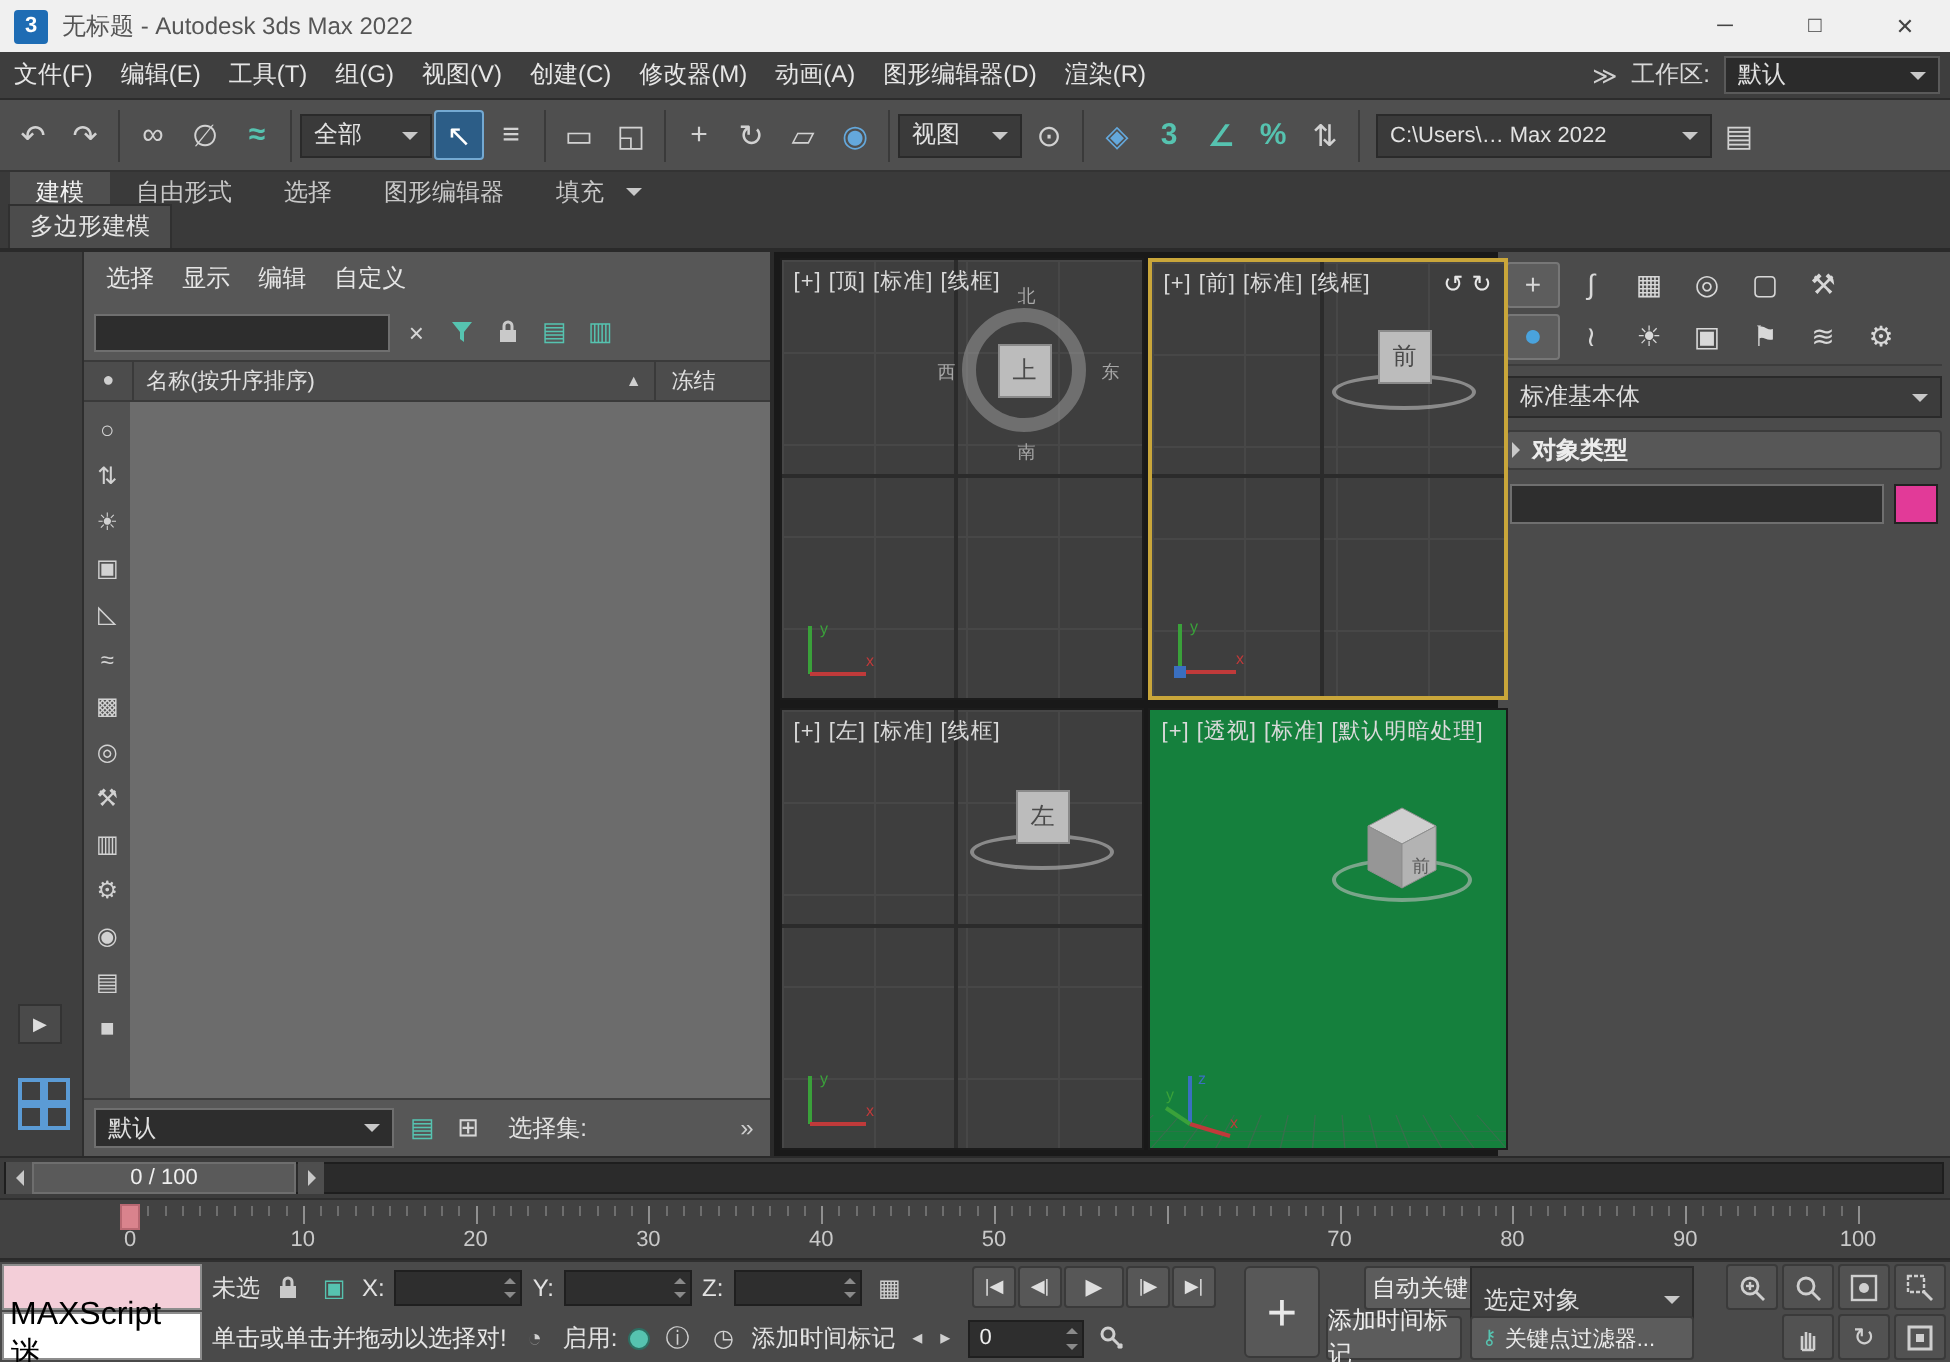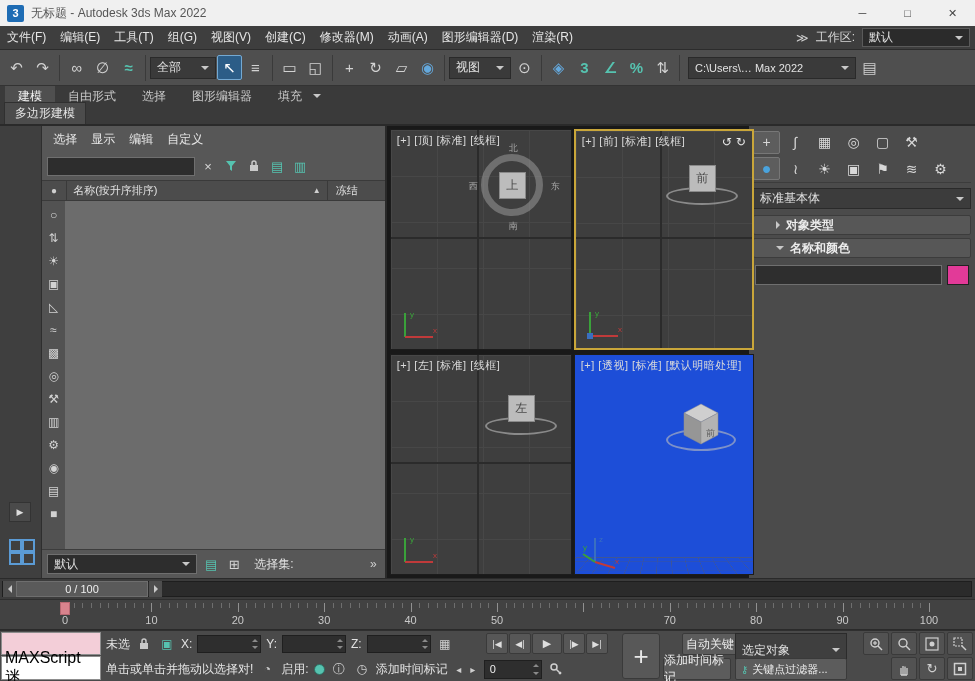--- a/index.html
+++ b/index.html
@@ -92,21 +92,21 @@
 
   
   .command-panel { flex:1; background:#4b4b4b; display:flex; flex-direction:column; padding:3px 4px; }
   .cp-tabs, .cp-cats { display:flex; align-items:center; gap:2px; }
   .cp-tabs { height:26px; }
   .cp-cats { height:28px; border-bottom:1px solid #3c3c3c; margin-bottom:5px; }
   .cp-icon { width:27px; height:23px; display:flex; align-items:center; justify-content:center; color:#d8d8d8; font-size:14px; border-radius:2px; }
   .cp-icon.active { background:#5d5d5d; border:1px solid #777; }
   .cp-icon.cat.active { color:#4aa3dd; font-size:16px; }
   .cp-dd { height:21px; background:#3c3c3c; border:1px solid #2a2a2a; display:flex; align-items:center; justify-content:space-between; padding:0 6px; margin-bottom:6px; }
-  .rollout { height:20px; background:#575757; border:1px solid #3c3c3c; border-radius:2px; display:flex; align-items:center; gap:6px; padding:0 22px; margin-bottom:3px; font-weight:bold; color:#ececec; font-size:12px; }
+  .rollout { height:20px; background:#575757; border:1px solid #3c3c3c; border-radius:2px; display:flex; align-items:center; gap:6px; padding:0 2px; margin-bottom:3px; font-weight:bold; color:#ececec; font-size:12px; }
   .cp-namecolor { display:flex; align-items:center; gap:5px; padding:4px 2px 0 2px; }
   .cp-name-input { flex:1; height:20px; background:#2e2e2e; border:1px solid #6f6f6f; color:#eee; padding:0 4px; }
   .color-swatch { width:22px; height:20px; border:1px solid #222; }
 
   
   .time-slider { position:absolute; top:578px; left:0; right:0; height:21px; background:#3c3c3c; border-top:1px solid #2a2a2a; }
   .ts-track { position:absolute; left:2px; right:3px; top:2px; height:16px; background:#2b2b2b; border:1px solid #1e1e1e; }
   .ts-btn { position:absolute; top:2px; width:13px; height:16px; background:#4e4e4e; display:flex; align-items:center; justify-content:center; }
   .ts-handle { position:absolute; left:16px; top:2px; width:132px; height:16px; background:#5a5a5a; border:1px solid #6e6e6e; color:#efefef; font-size:11px; display:flex; align-items:center; justify-content:center; }
 
@@ -405,21 +405,21 @@
           <div class="vc-box" style="left:25px;top:8px">左</div>
         </div>
         <svg class="tripod" width="44" height="40">
           <line x1="8" y1="32" x2="8" y2="8" stroke="#3aa13a" stroke-width="2"></line>
           <line x1="8" y1="32" x2="36" y2="32" stroke="#c03a3a" stroke-width="2"></line>
           <text x="13" y="12" fill="#3aa13a" font-size="8">y</text>
           <text x="36" y="28" fill="#c03a3a" font-size="8">x</text>
         </svg>
       </div>
 
-      <div class="vp" style="left:187px;top:228px;width:180px;height:221px;background:#1d4ed8">
+      <div class="vp" style="left:187px;top:228px;width:180px;height:221px;background:#15803d">
         <div class="persp-floor"></div>
         <div class="vp-label">[+] [透视] [标准] [默认明暗处理]</div>
         <div class="viewcube" style="left:95px;top:40px;width:70px;height:70px">
           <div class="vc-ellipse" style="left:-4px;top:34px;width:70px;height:22px"></div>
           <svg width="62" height="60" viewBox="0 0 62 60" style="position:absolute;left:0;top:0">
             <polygon points="14,18 31,9 48,18 31,27" fill="#cfcfcf" stroke="#8f8f8f" stroke-width="0.5"></polygon>
             <polygon points="14,18 31,27 31,49 14,40" fill="#969696" stroke="#8f8f8f" stroke-width="0.5"></polygon>
             <polygon points="48,18 31,27 31,49 48,40" fill="#b3b3b3" stroke="#8f8f8f" stroke-width="0.5"></polygon>
             <text x="36" y="41" fill="#5c5c5c" font-size="9">前</text>
           </svg>
@@ -453,24 +453,20 @@
           <div class="cp-icon cat">≋</div>
           <div class="cp-icon cat">⚙</div>
         </div>
       <div class="cp-dd">
         <span>标准基本体</span>
         <span class="caret-down"></span>
       </div>
       <div class="rollout">
         <span class="caret-right"></span>
         <span>对象类型</span>
-      </div>
-      <div class="rollout">
-        <span class="caret-down"></span>
-        <span>名称和颜色</span>
       </div>
       <div class="cp-namecolor">
         <input class="cp-name-input" value="" style="">
         <div class="color-swatch" style="background: rgb(226, 58, 152);"></div>
       </div>
     </div>
   </div>
 
   <div class="time-slider">
     <div class="ts-track"></div>

